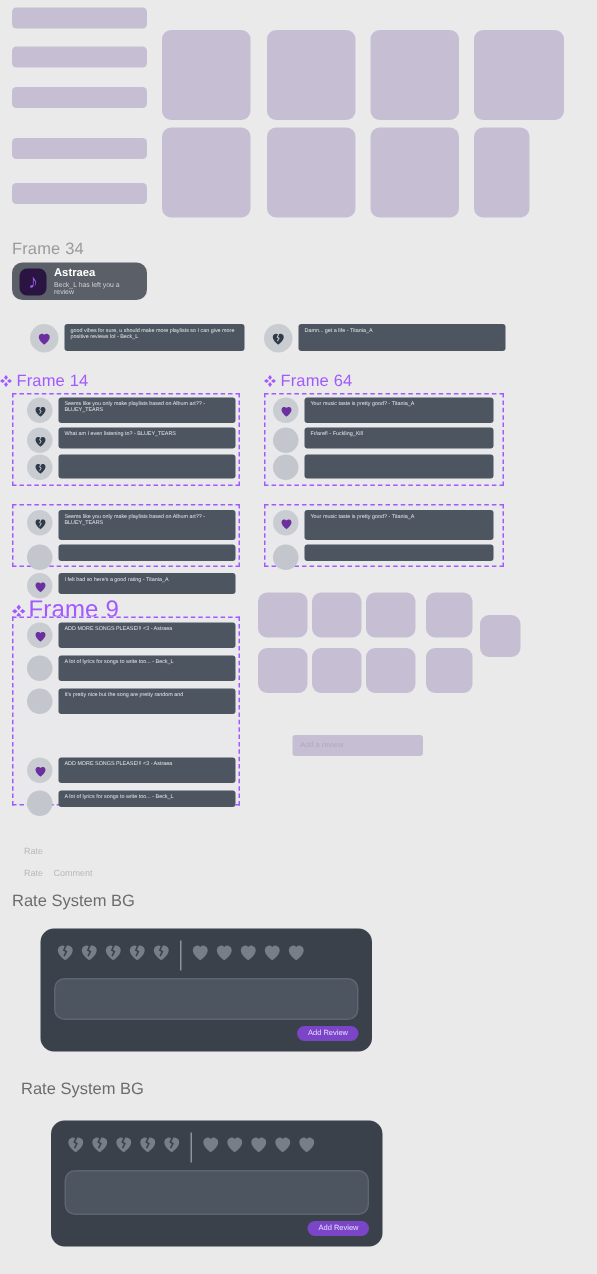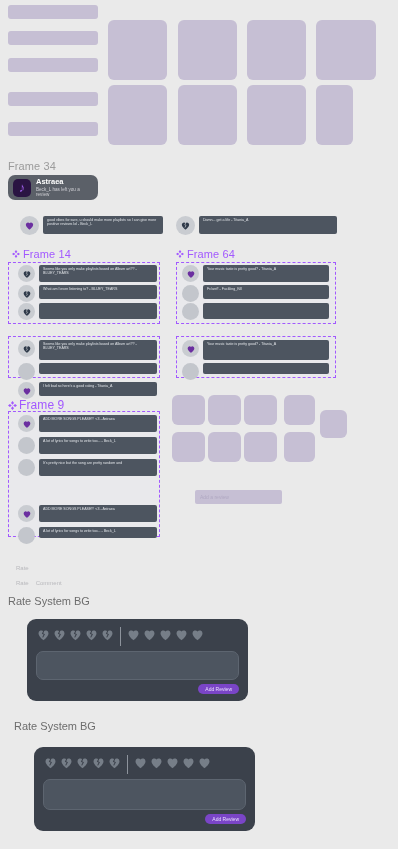--- a/index.html
+++ b/index.html
@@ -198,21 +198,21 @@
   <div class="crow" style="left:176px;top:216px;">
     <div class="avatar" style="width:19px;height:19px;">
       <svg width="11" height="11" viewBox="0 0 24 24">
           <path d="M12 21s-8-5.2-8-11A4.6 4.6 0 0 1 12 7a4.6 4.6 0 0 1 8 3c0 5.8-8 11-8 11z" fill="#2f3a4a"></path>
           <path d="M12.6 6.2l-2.1 4.3 2.6 1.4-2.4 4.6" stroke="#c9ccd1" stroke-width="1.5" fill="none"></path>
         </svg>
     </div>
     <div class="bubble" style="width:138px;height:18px;font-size:3.6px;">Damn... get a life - Titania_A</div>
   </div>
 
-  <div class="frame-label purple" style="left:12px;top:248px;text-align:center;">
+  <div class="frame-label purple" style="left:0;top:248px;text-align:center;">
     <span class="diamond">
       <svg width="8" height="8" viewBox="0 0 12 12">
           <path d="M6 0l2 2.5L6 5 4 2.5zM0 6l2.5-2L5 6 2.5 8zM12 6l-2.5 2L7 6l2.5-2zM6 7l2 2.5L6 12 4 9.5z" fill="#a259ff"></path>
         </svg>
     </span>
     <span>Frame 14</span>
   </div>
 
   <div class="sel-frame" style="left:8px;top:262px;width:152px;height:62px;"></div>
 
@@ -303,21 +303,21 @@
 
   <div class="crow" style="left:18px;top:382px;">
     <div class="avatar" style="width:17px;height:17px;">
       <svg width="10" height="10" viewBox="0 0 24 24">
           <path d="M12 21s-8-5.2-8-11A4.6 4.6 0 0 1 12 7a4.6 4.6 0 0 1 8 3c0 5.8-8 11-8 11z" fill="#6b2fa0"></path>
         </svg>
     </div>
     <div class="bubble" style="width:118px;height:14px;font-size:3.6px;">I felt bad so here's a good rating - Titania_A</div>
   </div>
 
-  <div class="frame-label purple" style="left:8px;top:398px;font-size:12px;">
+  <div class="frame-label purple" style="left:8px;top:398px;font-size:16px;">
     <span class="diamond">
       <svg width="9" height="9" viewBox="0 0 12 12">
           <path d="M6 0l2 2.5L6 5 4 2.5zM0 6l2.5-2L5 6 2.5 8zM12 6l-2.5 2L7 6l2.5-2zM6 7l2 2.5L6 12 4 9.5z" fill="#a259ff"></path>
         </svg>
     </span>
     <span>Frame 9</span>
   </div>
 
   <div class="sel-frame" style="left:8px;top:411px;width:152px;height:126px;"></div>
 

